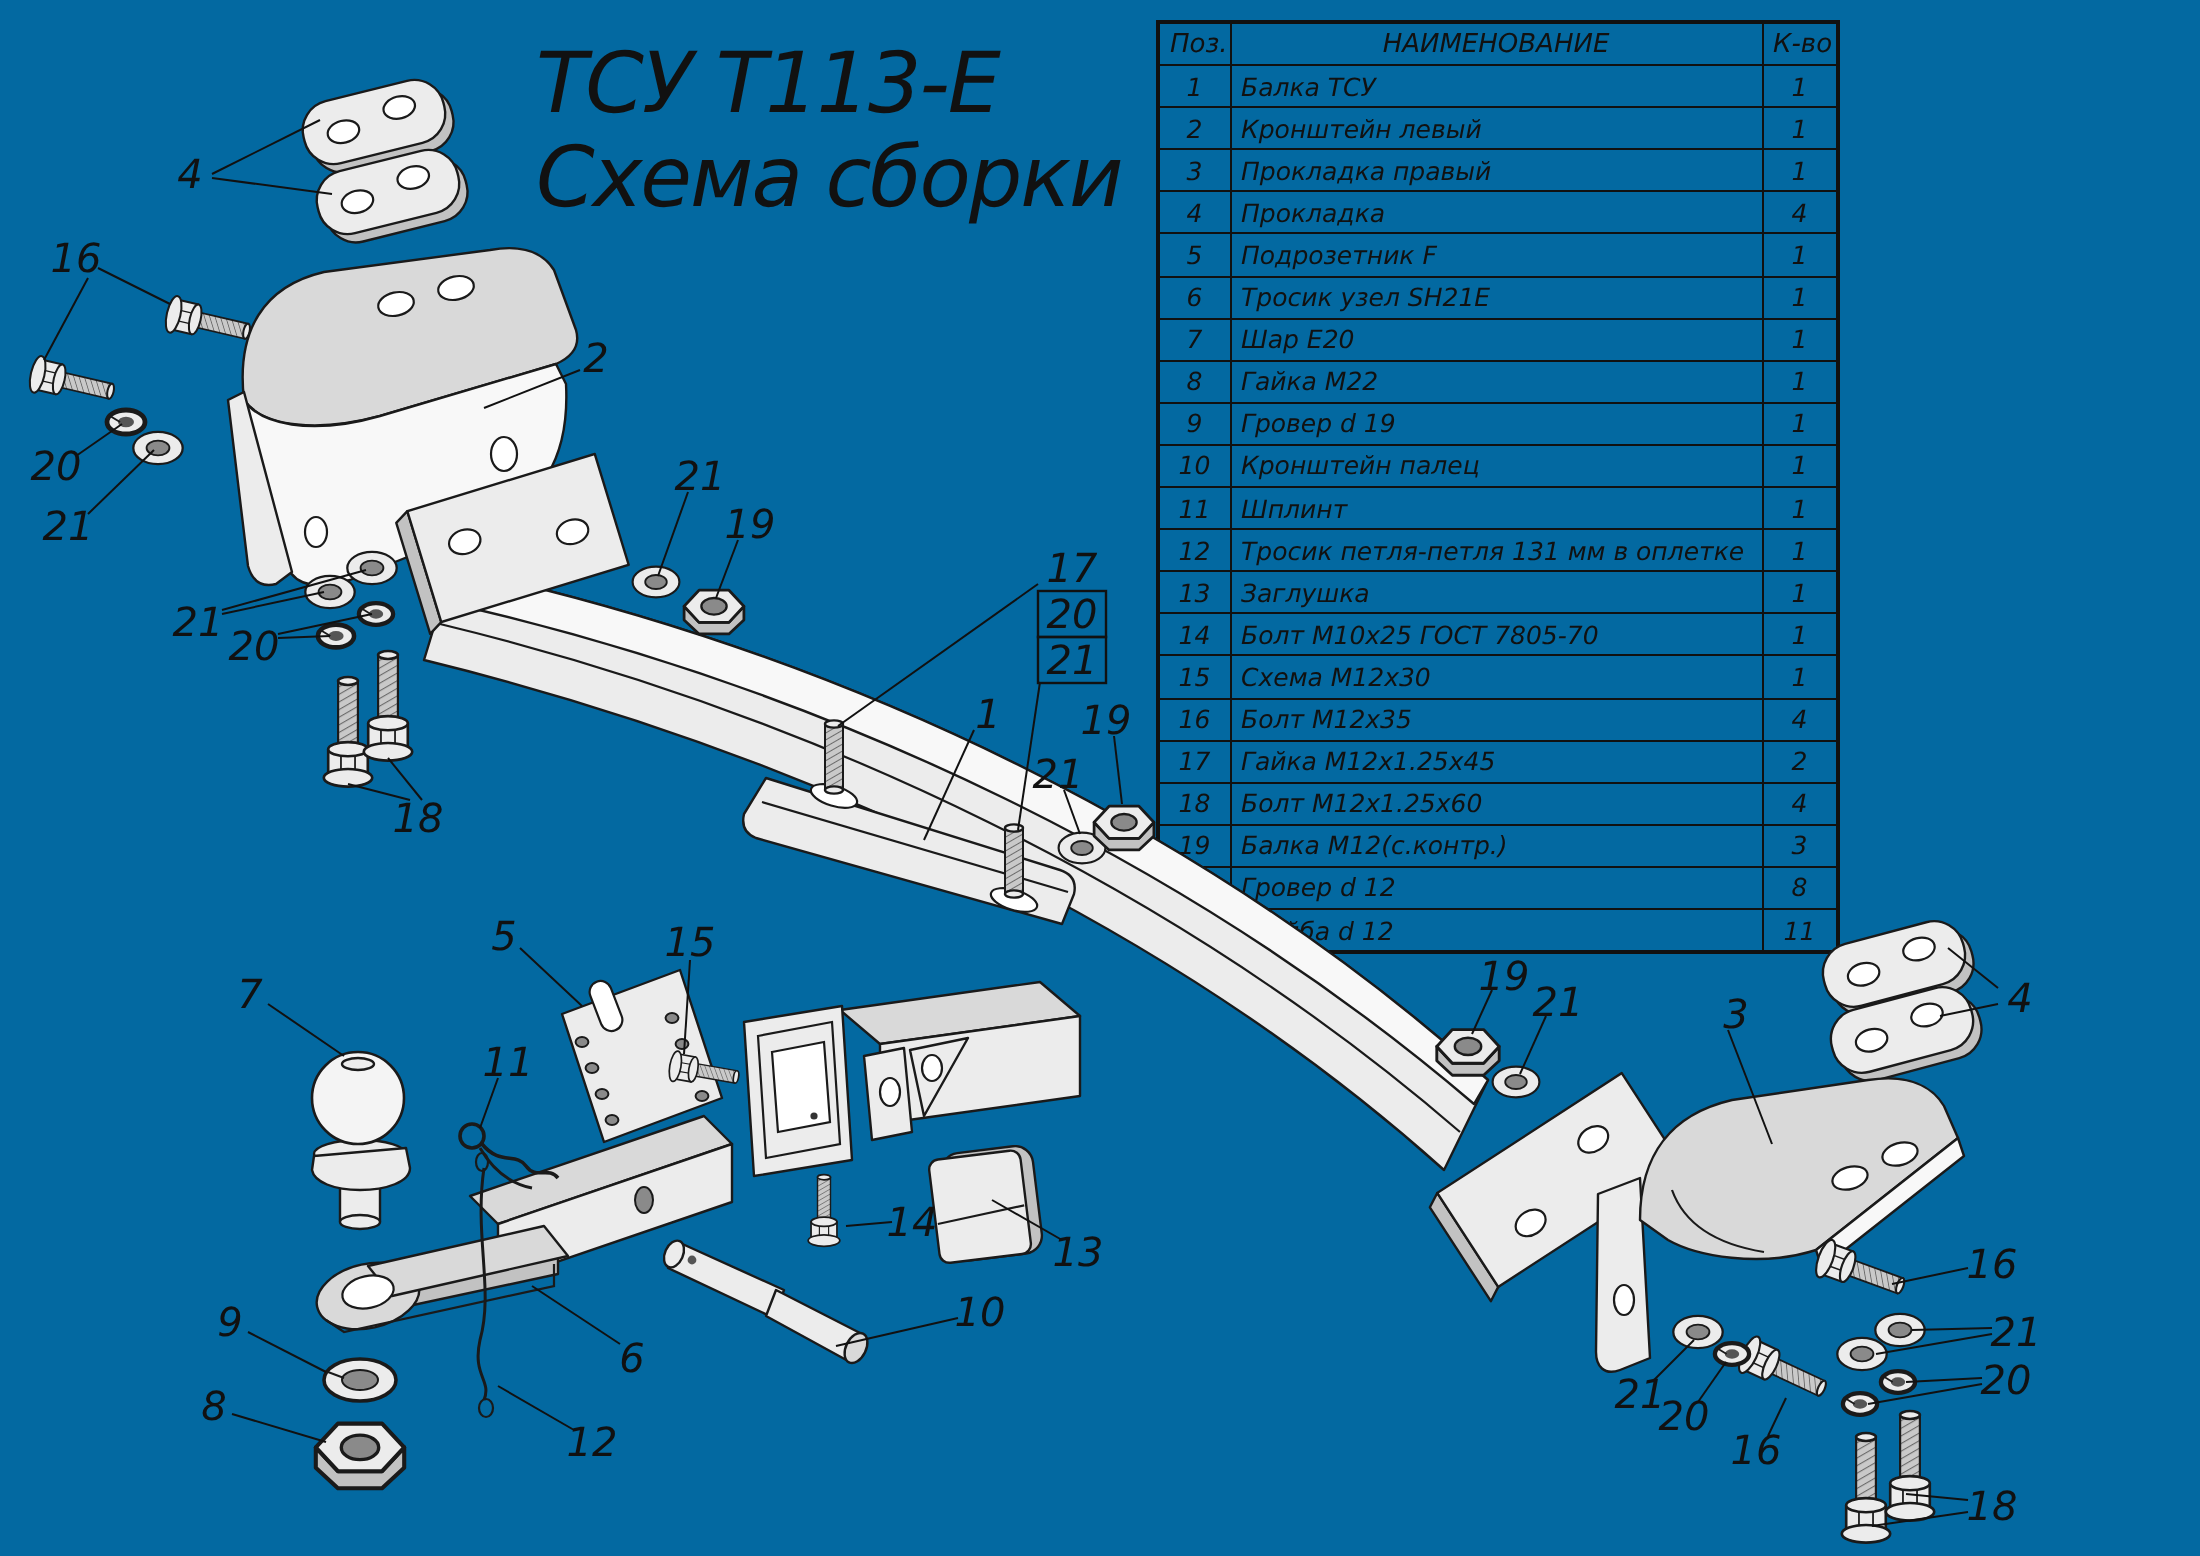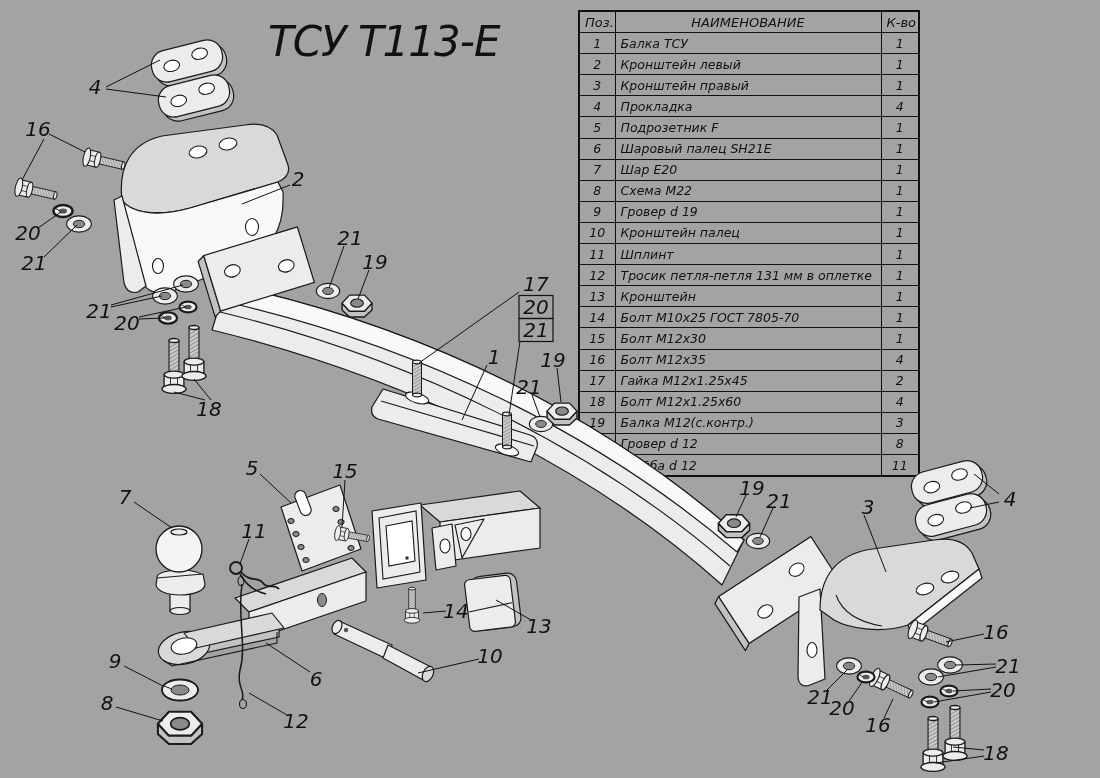--- a/index.html
+++ b/index.html
@@ -1,16 +1,16 @@
 <!DOCTYPE html>
 <html><head>
 <meta charset="utf-8">
 <style>
   html,body{margin:0;padding:0;background:#ffffff;}
-  #page{position:relative;width:1100px;height:778px;background:#a3a3a3;overflow:hidden;
+  #page{position:relative;width:1100px;height:778px;background:#0369a1;overflow:hidden;
         font-family:"Liberation Sans",sans-serif;color:#111;}
   
   #title{position:absolute;left:268px;top:18px;width:300px;
          font-family:"DejaVu Sans",sans-serif;font-style:italic;
          font-size:42px;line-height:1.13;letter-spacing:-1px;color:#111;white-space:nowrap;}
   
   #parts-table{position:absolute;left:578px;top:10px;width:340px;
                border-collapse:collapse;table-layout:fixed;
                font-family:"DejaVu Sans",sans-serif;font-style:italic;font-size:12.5px;color:#111;}
   #parts-table th,#parts-table td{border:1.2px solid #111;padding:0 5px;height:20.1px;
@@ -36,20 +36,21 @@
   .callout{font-family:"DejaVu Sans",sans-serif;font-style:italic;font-size:20px;fill:#111;}
   .callout-box{fill:none;stroke:#111;stroke-width:1.2;}
 </style>
 </head>
 <body>
 
 <div id="page">
 
   <div id="title">
     <div>ТСУ Т113-Е</div>
+    <div>Схема сборки</div>
   </div>
 
   <table id="parts-table">
     <colgroup>
         <col class="c-pos">
         <col class="c-name">
         <col class="c-qty">
       </colgroup>
     <thead>
       <tr>
@@ -64,46 +65,46 @@
           <td class="col-name">Балка ТСУ</td>
           <td class="col-qty">1</td>
         </tr>
         <tr>
           <td class="col-pos">2</td>
           <td class="col-name">Кронштейн левый</td>
           <td class="col-qty">1</td>
         </tr>
         <tr>
           <td class="col-pos">3</td>
-          <td class="col-name">Кронштейн правый</td>
+          <td class="col-name">Прокладка правый</td>
           <td class="col-qty">1</td>
         </tr>
         <tr>
           <td class="col-pos">4</td>
           <td class="col-name">Прокладка</td>
           <td class="col-qty">4</td>
         </tr>
         <tr>
           <td class="col-pos">5</td>
           <td class="col-name">Подрозетник F</td>
           <td class="col-qty">1</td>
         </tr>
         <tr>
           <td class="col-pos">6</td>
-          <td class="col-name">Шаровый палец SH21E</td>
+          <td class="col-name">Тросик узел SH21E</td>
           <td class="col-qty">1</td>
         </tr>
         <tr>
           <td class="col-pos">7</td>
           <td class="col-name">Шар Е20</td>
           <td class="col-qty">1</td>
         </tr>
         <tr>
           <td class="col-pos">8</td>
-          <td class="col-name">Схема М22</td>
+          <td class="col-name">Гайка М22</td>
           <td class="col-qty">1</td>
         </tr>
         <tr>
           <td class="col-pos">9</td>
           <td class="col-name">Гровер d 19</td>
           <td class="col-qty">1</td>
         </tr>
         <tr>
           <td class="col-pos">10</td>
           <td class="col-name">Кронштейн палец</td>
@@ -114,31 +115,31 @@
           <td class="col-name">Шплинт</td>
           <td class="col-qty">1</td>
         </tr>
         <tr>
           <td class="col-pos">12</td>
           <td class="col-name">Тросик петля-петля 131 мм в оплетке</td>
           <td class="col-qty">1</td>
         </tr>
         <tr>
           <td class="col-pos">13</td>
-          <td class="col-name">Кронштейн</td>
+          <td class="col-name">Заглушка</td>
           <td class="col-qty">1</td>
         </tr>
         <tr>
           <td class="col-pos">14</td>
           <td class="col-name">Болт М10х25 ГОСТ 7805-70</td>
           <td class="col-qty">1</td>
         </tr>
         <tr>
           <td class="col-pos">15</td>
-          <td class="col-name">Болт М12х30</td>
+          <td class="col-name">Схема М12х30</td>
           <td class="col-qty">1</td>
         </tr>
         <tr>
           <td class="col-pos">16</td>
           <td class="col-name">Болт М12х35</td>
           <td class="col-qty">4</td>
         </tr>
         <tr>
           <td class="col-pos">17</td>
           <td class="col-name">Гайка М12х1.25х45</td>

